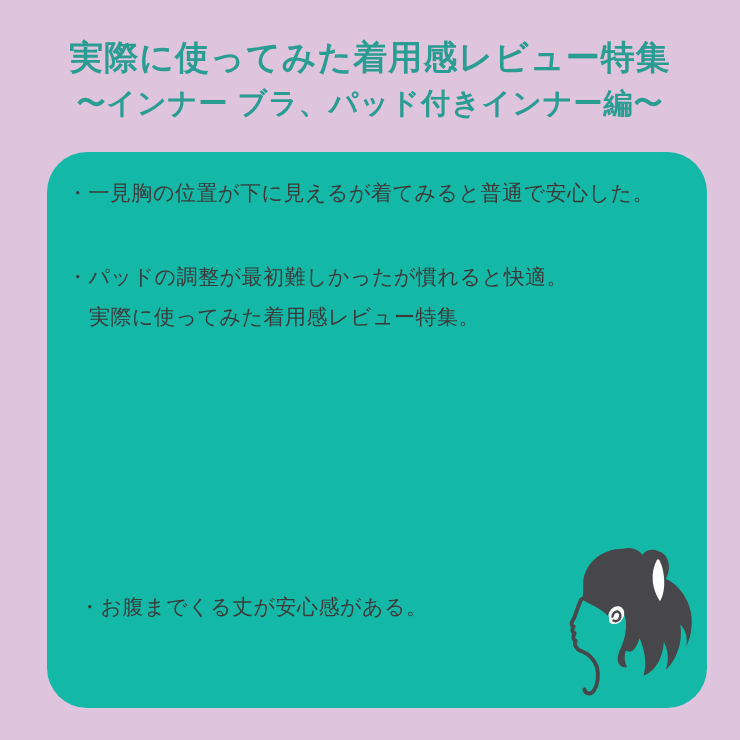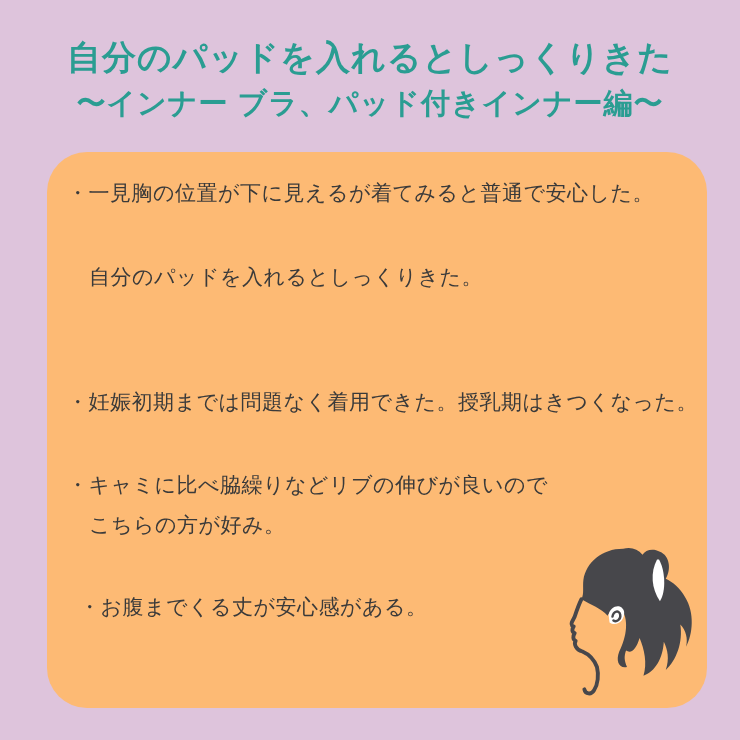--- a/index.html
+++ b/index.html
@@ -31,21 +31,21 @@
     font-size: 29px;
     font-weight: bold;
     letter-spacing: 1px;
     line-height: 34px;
     margin-top: 6px;
   }
   .card {
     position: absolute;
     left: 47px; top: 152px;
     width: 660px; height: 556px;
-    background: #fdba74;
+    background: #14b8a6;
     border-radius: 40px;
   }
   .review {
     position: absolute;
     left: 20px; right: 20px;
     color: #3a3a3a;
     font-size: 21px;
     letter-spacing: 0.5px;
   }
   .review .line {
@@ -63,42 +63,36 @@
     right: 12px; bottom: 10px;
     width: 136px; height: 155px;
   }
 </style>
 </head>
 <body>
 
 <div class="page">
 
   <div class="header">
-    <div class="title">自分のパッドを入れるとしっくりきた</div>
+    <div class="title">実際に使ってみた着用感レビュー特集</div>
     <div class="subtitle">〜インナー ブラ、パッド付きインナー編〜</div>
   </div>
 
   <div class="card">
 
     <div class="review g1">
       <div class="line">・一見胸の位置が下に見えるが着てみると普通で安心した。</div>
     </div>
 
     <div class="review g2">
-      <div class="line cont">自分のパッドを入れるとしっくりきた。</div>
+      <div class="line">・パッドの調整が最初難しかったが慣れると快適。</div>
+      <div class="line cont">実際に使ってみた着用感レビュー特集。</div>
     </div>
 
-    <div class="review g3">
-      <div class="line">・妊娠初期までは問題なく着用できた。授乳期はきつくなった。</div>
-    </div>
 
-    <div class="review g4">
-      <div class="line">・キャミに比べ脇繰りなどリブの伸びが良いので</div>
-      <div class="line cont">こちらの方が好み。</div>
-    </div>
 
     <div class="review g5">
       <div class="line">・お腹までくる丈が安心感がある。</div>
     </div>
 
     <svg class="silhouette" viewBox="0 0 140 160" xmlns="http://www.w3.org/2000/svg" aria-hidden="true">
 
       <path fill="#47474b" d="
         M66,6
         C44,6 28,20 25,38

